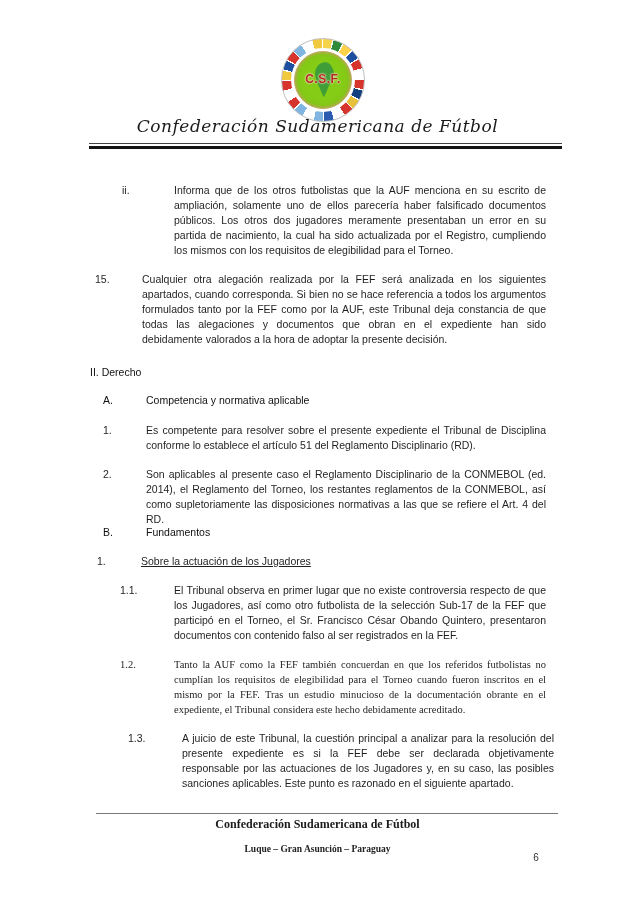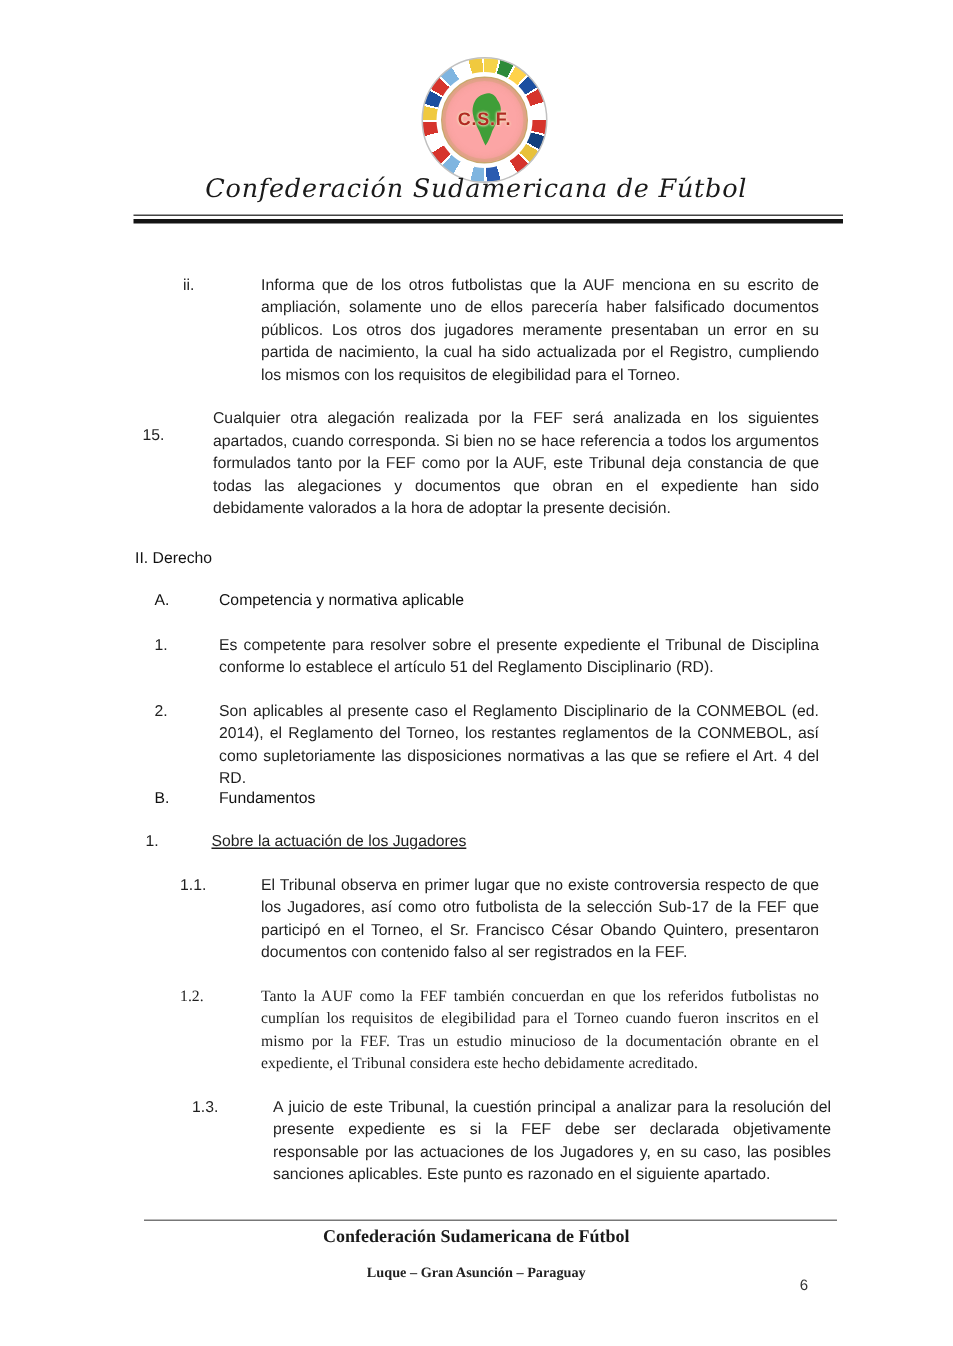--- a/index.html
+++ b/index.html
@@ -26,21 +26,21 @@
   .header-rule { position:absolute; left:89px; top:143px; width:473px; height:6px;
                  border-top:1.5px solid #444; border-bottom:3px solid #141414; box-sizing:border-box; }
   
   .blk { position:absolute; font-size:10.5px; line-height:15px;gap:24px; }
   .row { display:flex; }
   .num { flex:0 0 auto; }
   .txt { flex:1 1 auto; text-align:justify; }
   .bold { font-weight:normal; color:#111; }
   .underline { text-decoration:underline; }
   .b-ii  { left:122px; top:183px; width:424px; }  .b-ii .num  { width:28px; }
-  .b-15  { left:95px;  top:272px; width:451px; }  .b-15 .num  { width:23px;margin-top:11px; }
+  .b-15  { left:95px;  top:272px; width:451px; }  .b-15 .num  { width:23px; }
   .b-h2  { left:90px;  top:365px; }
   .b-hA  { left:103px; top:393px; width:443px; }  .b-hA .num  { width:19px; }
   .b-1   { left:103px; top:423px; width:443px; }  .b-1 .num   { width:19px; }
   .b-2   { left:103px; top:467px; width:443px; }  .b-2 .num   { width:19px; }
   .b-hB  { left:103px; top:525px; width:443px; }  .b-hB .num  { width:19px; }
   .b-sob { left:97px;  top:554px; width:449px; }  .b-sob .num { width:20px; }
   .b-11  { left:120px; top:583px; width:426px;justify-content:center; }  .b-11 .num  { width:30px; }
   .b-12  { left:120px; top:657px; width:426px;font-family:Liberation Serif, serif; }  .b-12 .num  { width:30px; }
   .b-13  { left:128px; top:731px; width:426px; }  .b-13 .num  { width:30px; }
   
@@ -55,21 +55,21 @@
               font-size:10px; color:#333; }
 </style>
 </head>
 <body>
 
 <div class="page">
 
   <div class="logo">
     <div class="logo-ring" style="background: repeating-conic-gradient(rgba(255, 255, 255, 0) 0deg, rgba(255, 255, 255, 0) 13deg, rgb(255, 255, 255) 13deg, rgb(255, 255, 255) 15deg), conic-gradient(rgb(245, 211, 74) 0deg, rgb(245, 211, 74) 15deg, rgb(46, 139, 58) 15deg, rgb(46, 139, 58) 30deg, rgb(255, 210, 74) 30deg, rgb(255, 210, 74) 45deg, rgb(28, 79, 160) 45deg, rgb(28, 79, 160) 60deg, rgb(214, 52, 44) 60deg, rgb(214, 52, 44) 75deg, rgb(255, 255, 255) 75deg, rgb(255, 255, 255) 90deg, rgb(214, 52, 44) 90deg, rgb(214, 52, 44) 105deg, rgb(18, 64, 126) 105deg, rgb(18, 64, 126) 120deg, rgb(232, 193, 58) 120deg, rgb(232, 193, 58) 135deg, rgb(214, 52, 44) 135deg, rgb(214, 52, 44) 150deg, rgb(255, 255, 255) 150deg, rgb(255, 255, 255) 165deg, rgb(43, 91, 176) 165deg, rgb(43, 91, 176) 180deg, rgb(127, 181, 224) 180deg, rgb(127, 181, 224) 195deg, rgb(255, 255, 255) 195deg, rgb(255, 255, 255) 210deg, rgb(127, 181, 224) 210deg, rgb(127, 181, 224) 225deg, rgb(214, 52, 44) 225deg, rgb(214, 52, 44) 240deg, rgb(255, 255, 255) 240deg, rgb(255, 255, 255) 255deg, rgb(214, 52, 44) 255deg, rgb(214, 52, 44) 270deg, rgb(240, 201, 63) 270deg, rgb(240, 201, 63) 285deg, rgb(28, 79, 160) 285deg, rgb(28, 79, 160) 300deg, rgb(214, 52, 44) 300deg, rgb(214, 52, 44) 315deg, rgb(127, 181, 224) 315deg, rgb(127, 181, 224) 330deg, rgb(255, 255, 255) 330deg, rgb(255, 255, 255) 345deg, rgb(240, 201, 63) 345deg, rgb(240, 201, 63) 360deg);"></div>
     <div class="logo-gap"></div>
-    <div class="logo-ball" style="background: #fca5a5;">
+    <div class="logo-ball" style="background: #84cc16;">
       <svg class="map-svg" viewBox="0 0 40 56">
         <path d="M20,2 C26,0 31,3 33,8 C36,12 38,17 36,23 C34,29 31,34 28,40 C26,46 24,51 21,55 C19,51 17,46 15,41 C12,35 9,29 8,22 C7,15 10,8 14,5 C16,3 18,3 20,2 Z" fill="#3f9e38"></path>
       </svg>
       <div class="logo-acronym" style="color: rgb(178, 42, 35);">C.S.F.</div>
     </div>
   </div>
   <div class="script-title">Confederación Sudamericana de Fútbol</div>
   <div class="header-rule"></div>
 
   <div class="blk b-ii row">

